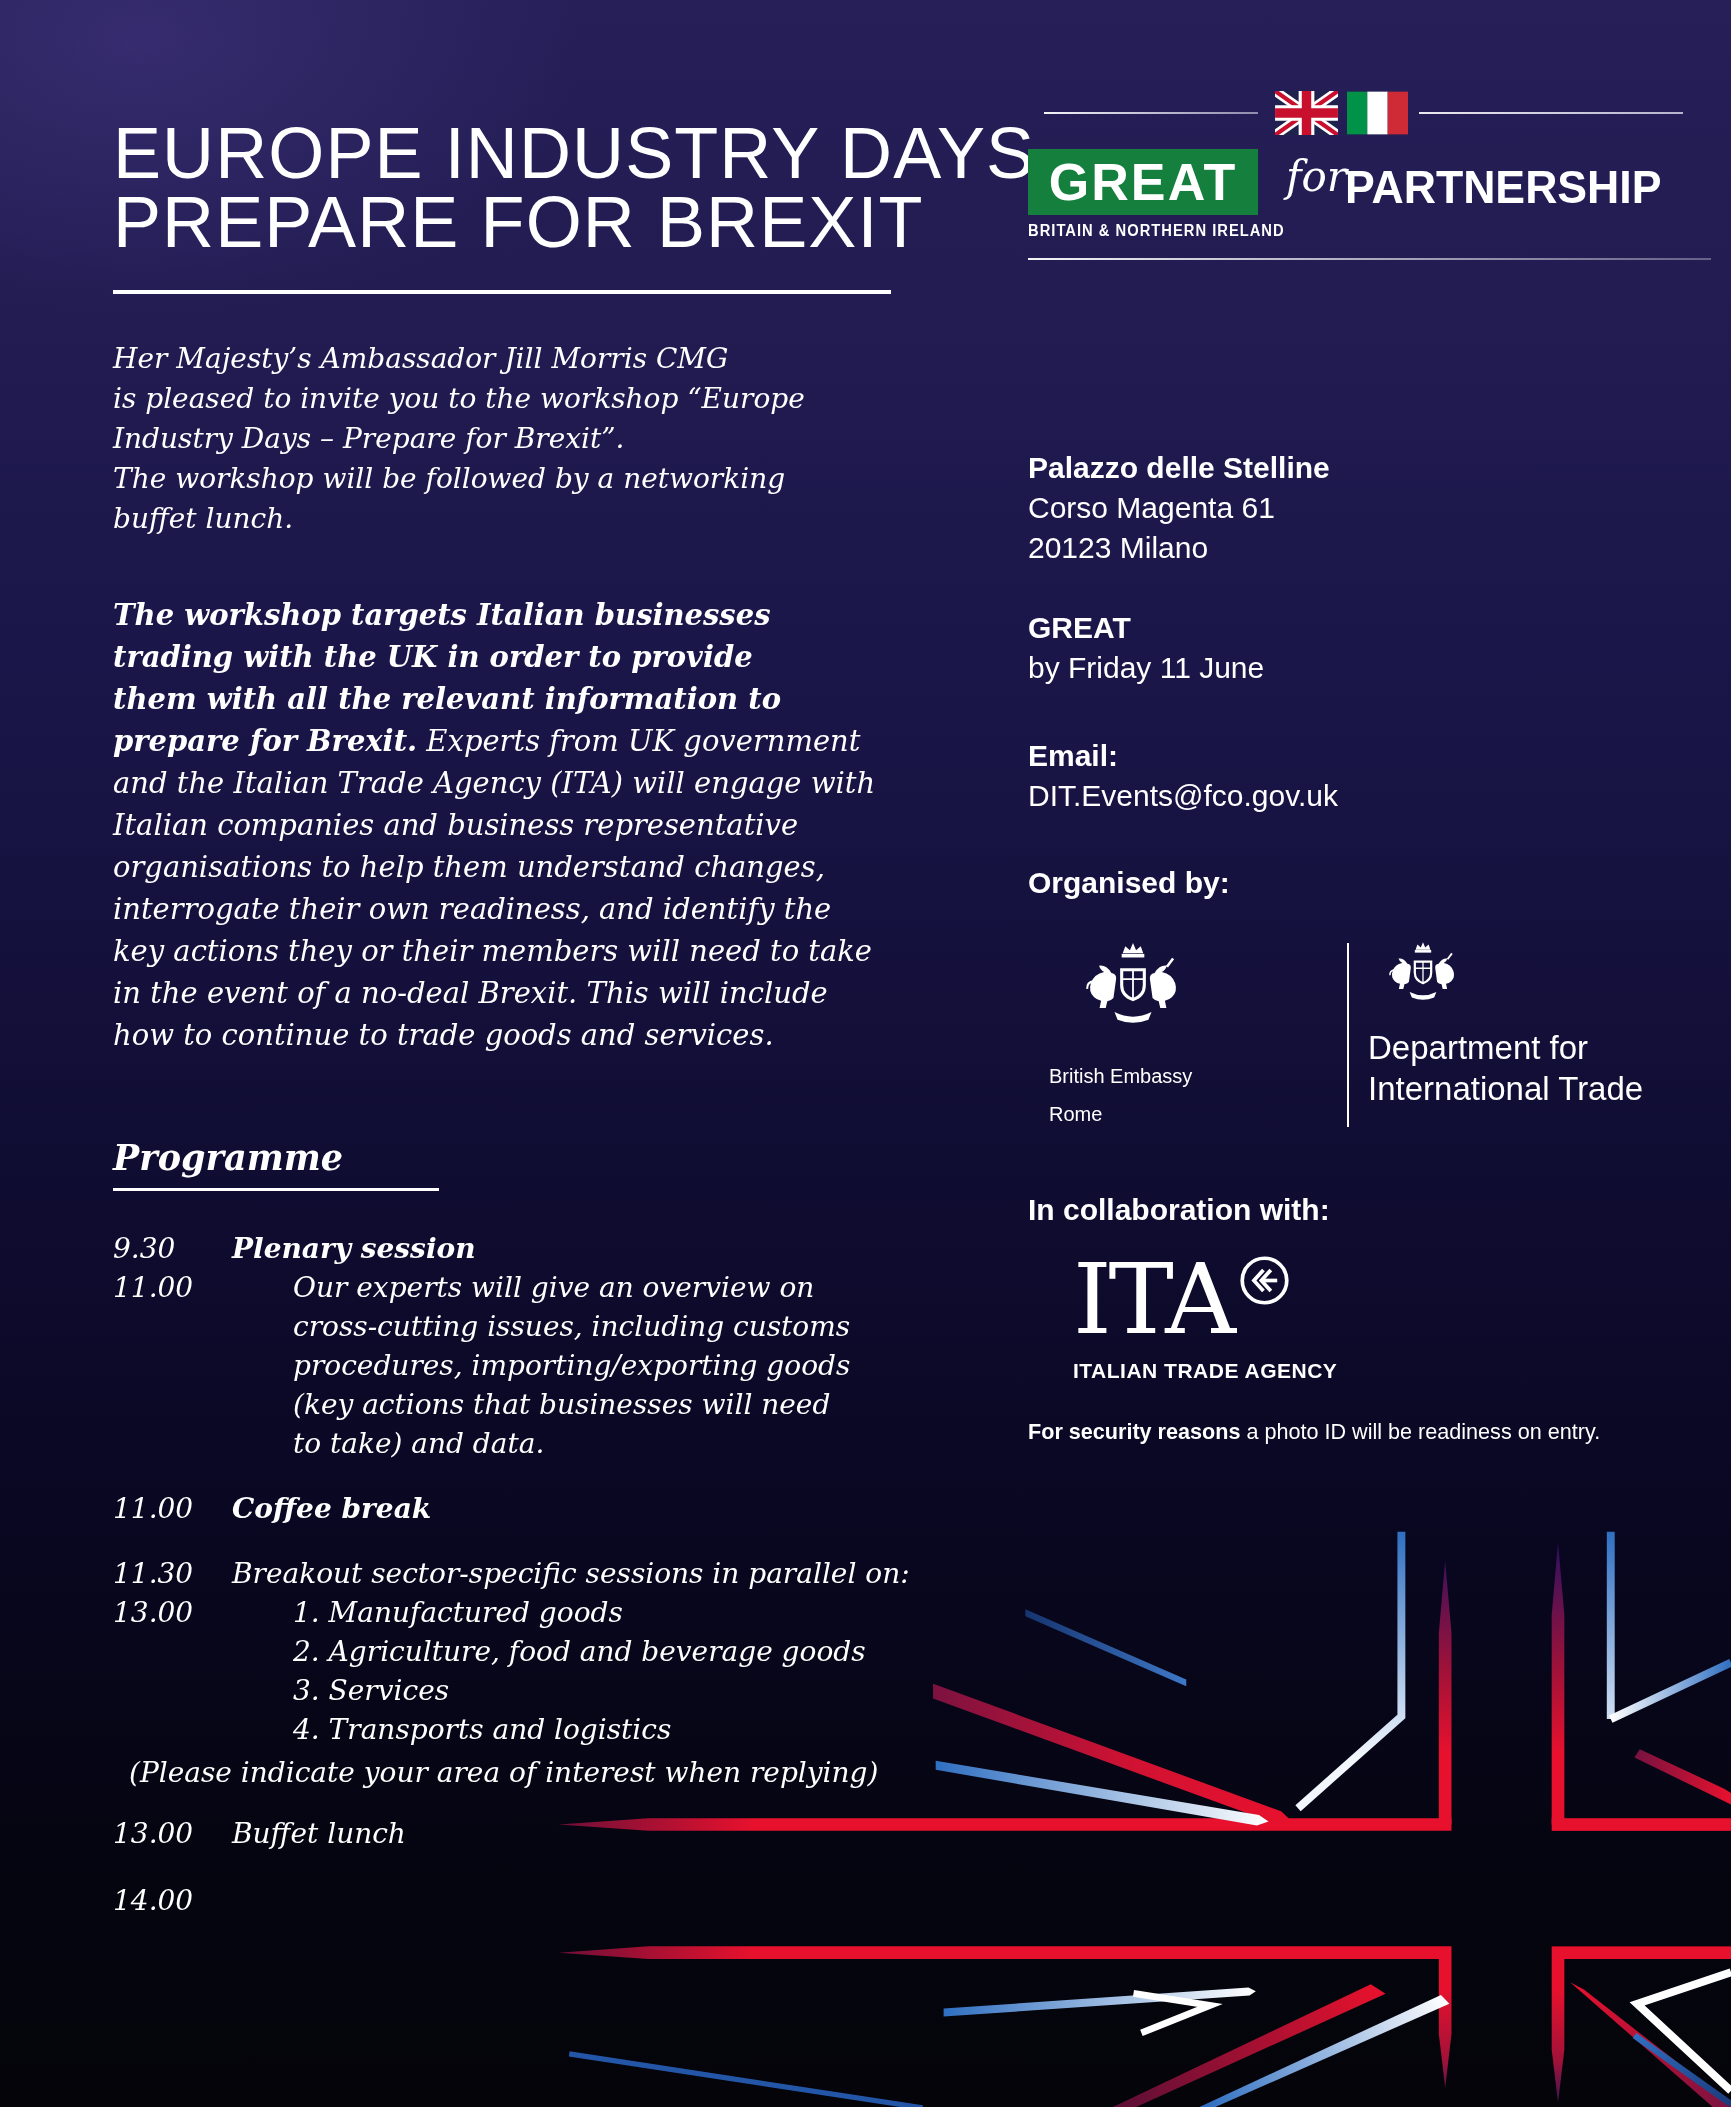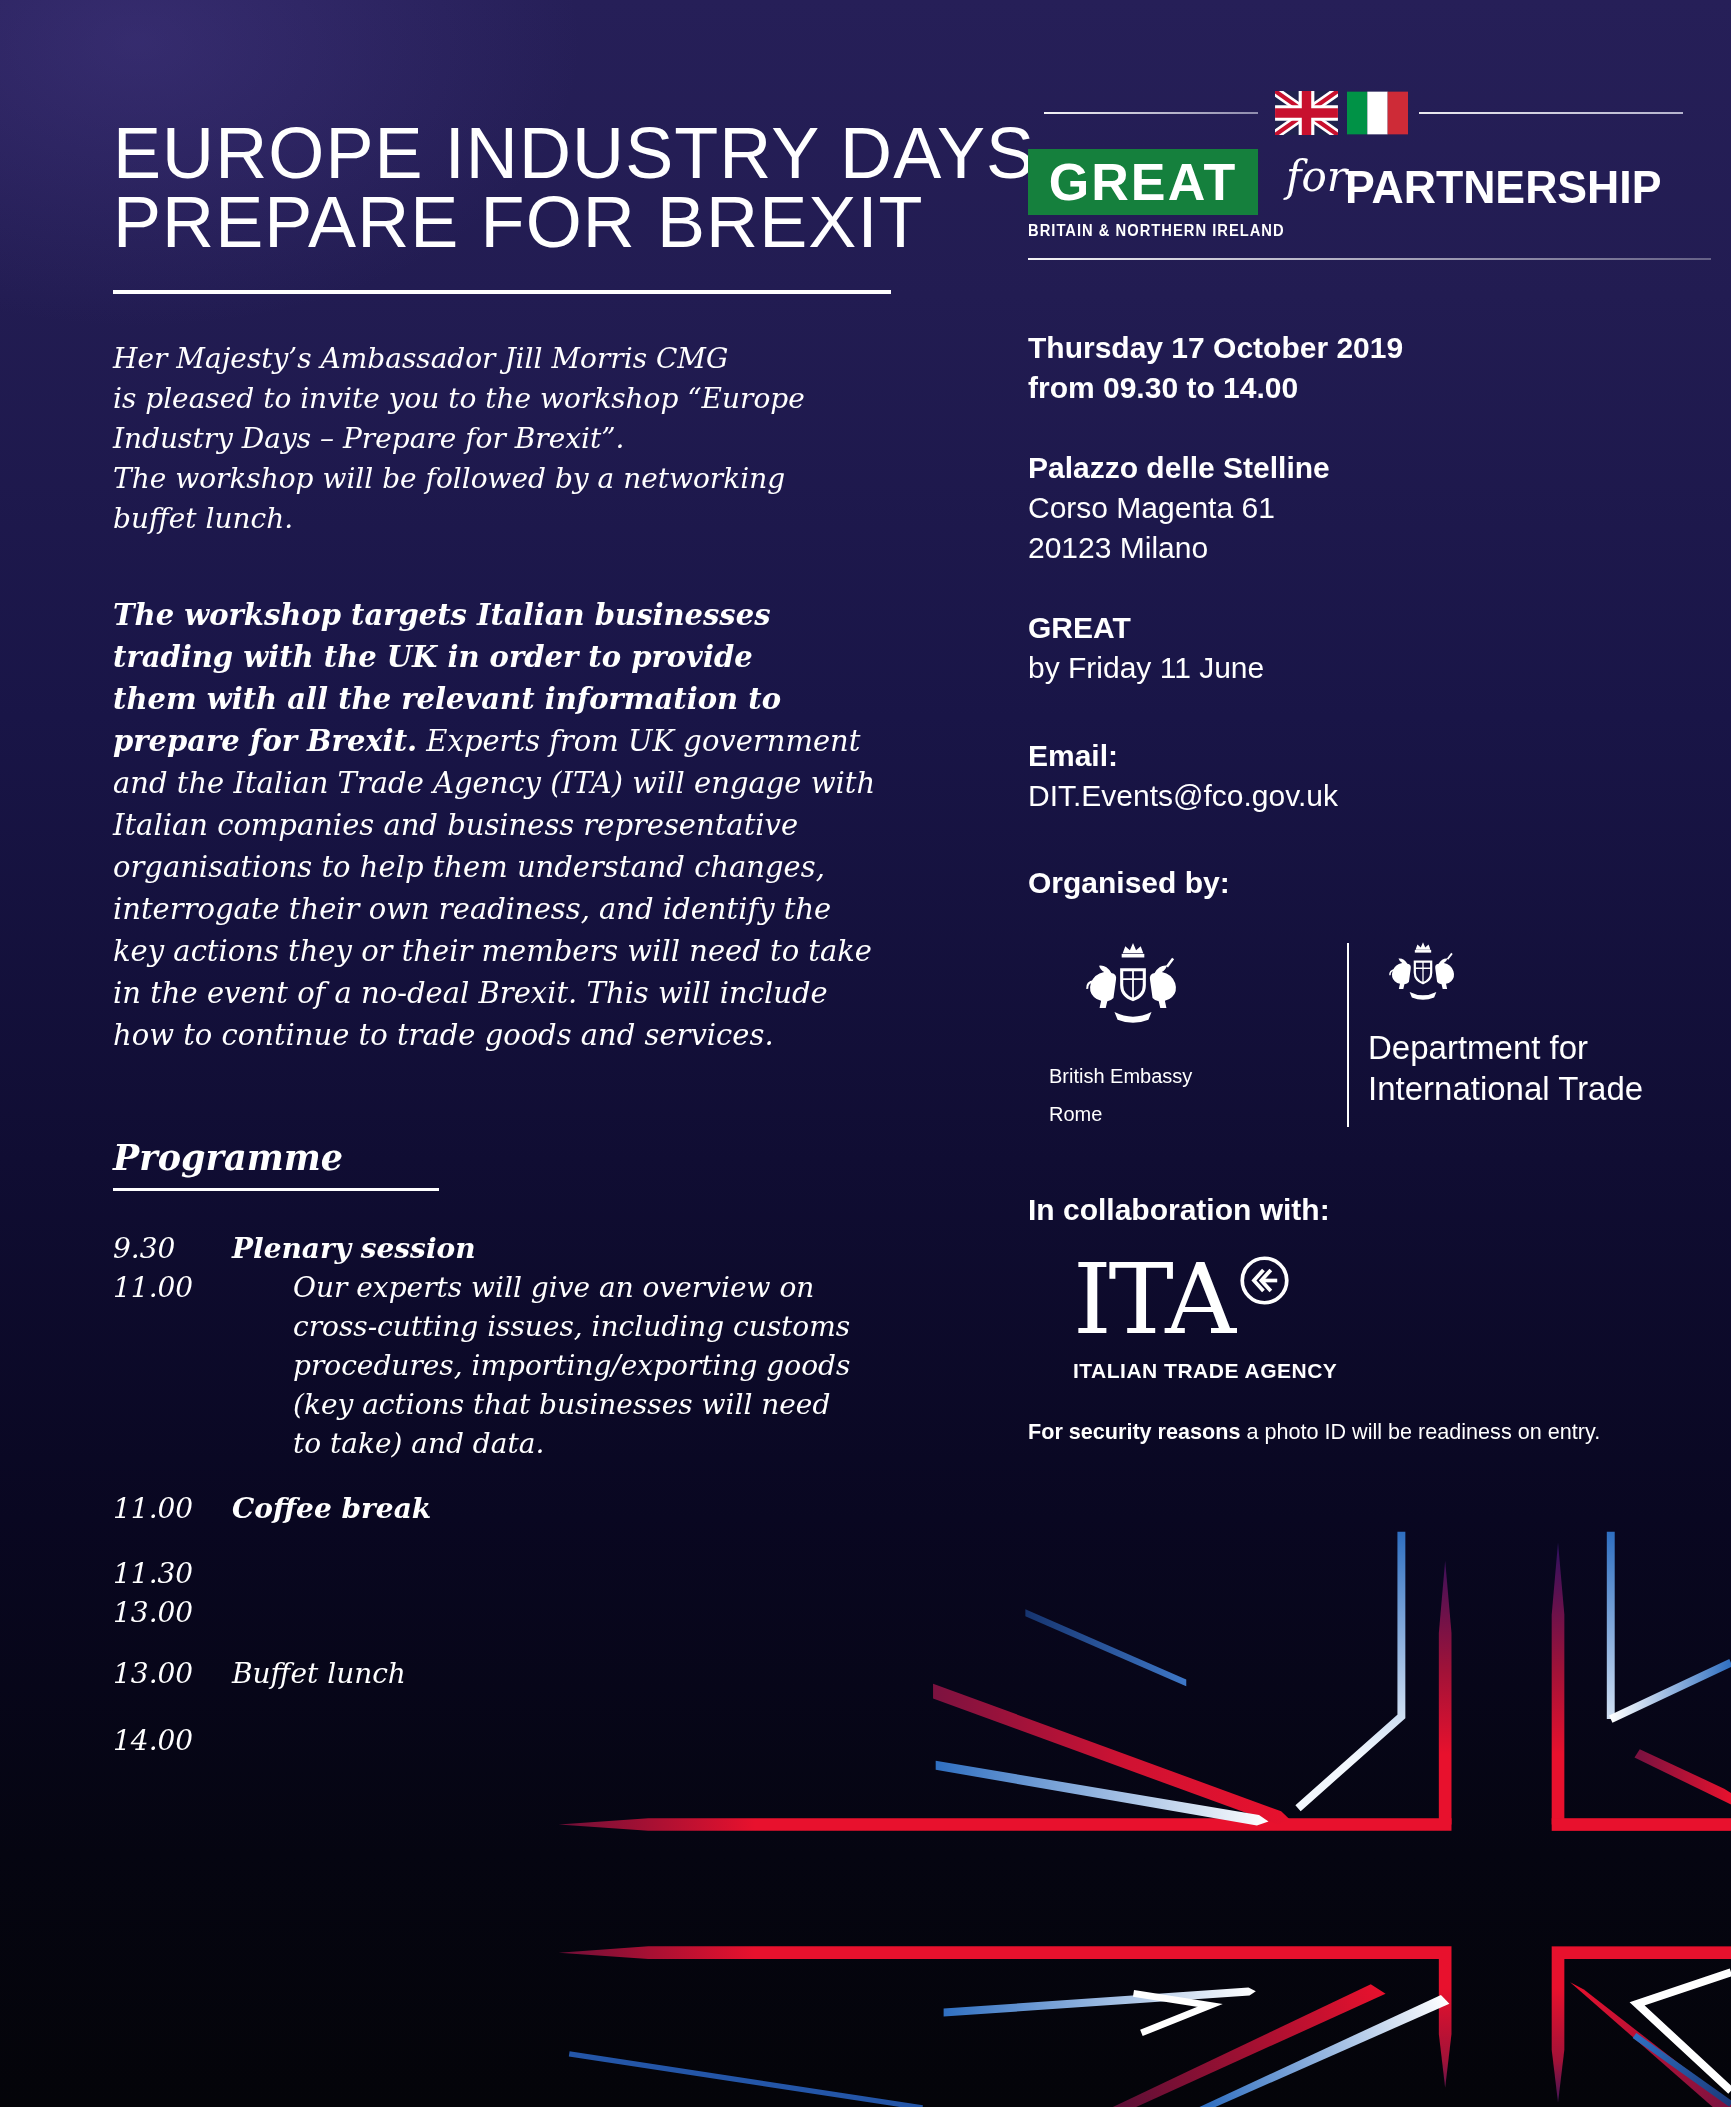--- a/index.html
+++ b/index.html
@@ -222,20 +222,28 @@
     <div style="height:26px"></div>
     <div class="prow mb50">
       <div class="ptime">11.00</div>
       <div class="pbody">
         <div class="ptitle-b">Coffee break</div>
       </div>
     </div>
     <div class="prow mb42">
       <div class="ptime">11.30
 13.00</div>
+      <div class="pbody">
+        <div>Breakout sector-specific sessions in parallel on:</div>
+        <div class="pitems">1. Manufactured goods
+2. Agriculture, food and beverage goods
+3. Services
+4. Transports and logistics</div>
+        <div class="pnote">(Please indicate your area of interest when replying)</div>
+      </div>
     </div>
     <div class="prow">
       <div class="ptime tall">13.00
 14.00</div>
       <div class="pbody">
         <div>Buffet lunch</div>
       </div>
     </div>
   </div>
 </div>
@@ -261,24 +269,20 @@
     <div class="great-box">
       <span class="great-text">GREAT</span>
     </div>
     <div class="great-sub">BRITAIN &amp; NORTHERN IRELAND</div>
     <div class="for-word">for</div>
     <div class="partnership">PARTNERSHIP</div>
   </div>
 
   <div class="hline"></div>
 
-  <div class="rblock b-date">
-    <div>Thursday 17 October 2019</div>
-    <div>from 09.30 to 14.00</div>
-  </div>
 
   <div class="rblock b-venue">
     <div class="bold">Palazzo delle Stelline</div>
     <div>Corso Magenta 61</div>
     <div>20123 Milano</div>
   </div>
 
   <div class="rblock b-rsvp">
     <div class="bold">GREAT</div>
     <div>by Friday 11 June</div>

